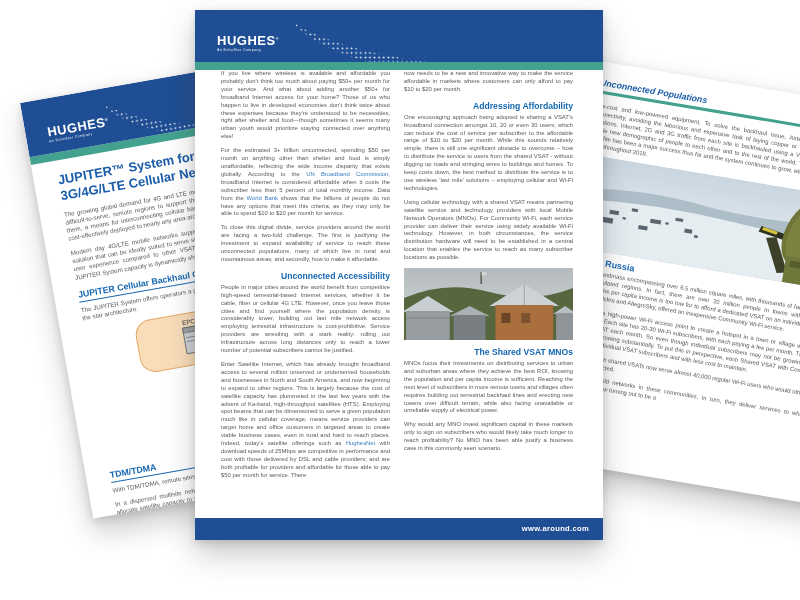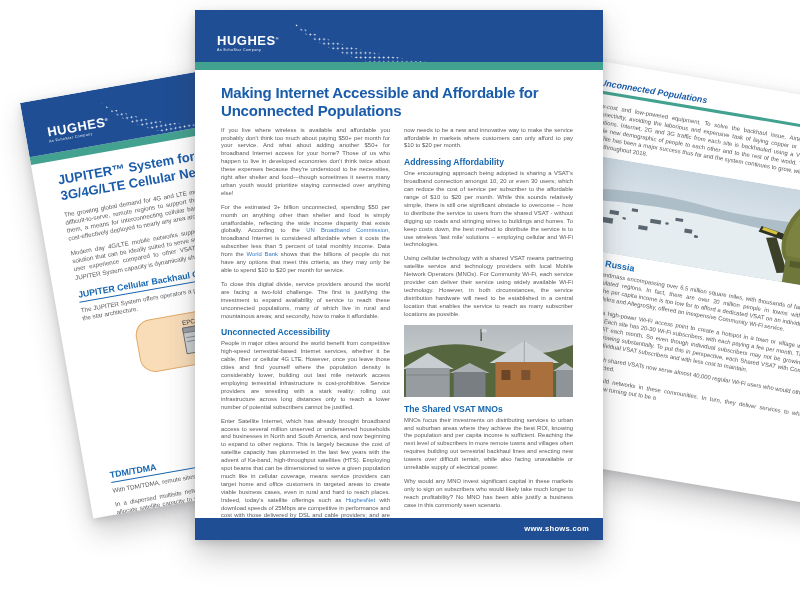--- a/index.html
+++ b/index.html
@@ -23,21 +23,21 @@
   .teal{width:100%;height:8px;background:#43a28f;}
 
   
   .center-page{left:195px;top:10px;width:408px;height:530px;z-index:3;}
   .center-page .band{height:52px;}
   .c-content{padding:0 26px;}
   .doc-title{margin:14px 0 6px 0;font-size:15px;line-height:1.22;font-weight:bold;color:#1a5caa;letter-spacing:-.2px;}
   .cols{display:flex;gap:14px;}
   .col{width:169px;}
   .col p{margin:0 0 6px 0;font-size:5.9px;line-height:1.34;color:#57595c;text-align:justify;}
-  .col h3{margin:7px 0 3px 0;font-size:8.6px;color:#1667b1;font-weight:bold;}
+  .col h3{margin:7px 0 3px 0;font-size:8.6px;color:#1667b1;font-weight:bold;text-align:right;}
   .link{color:#3a7cc0;}
   .photo{display:block;width:169px;height:72px;margin:2px 0 6px 0;}
   .c-footer{position:absolute;left:0;bottom:0;width:100%;height:22px;background:#1f4e94;}
   .c-footer .url{position:absolute;right:14px;top:6px;color:#ffffff;font-size:7.6px;font-weight:bold;letter-spacing:.3px;}
 
   
   .left-page{left:20px;top:103px;width:330px;height:422px;z-index:1;
              transform:rotate(-10deg);transform-origin:top left;}
   .left-page .band{height:55px;}
   .l-content{padding:0 24px;}
@@ -194,21 +194,20 @@
       <div class="swoosh"></div>
       <div class="swoosh-cover"></div>
       <div class="logo">
         <div class="word"><span>HUGHES</span><span class="reg">®</span></div>
         <div class="tag">An EchoStar Company</div>
       </div>
     </header>
     <div class="teal"></div>
 
     <div class="c-content">
-      <h1 class="doc-title">Making Internet Accessible and Affordable for Unconnected Populations</h1>
 
       <div class="cols">
 
         <div class="col">
           <p>If you live where wireless is available and affordable you probably don't think too much about paying $50+ per month for your service. And what about adding another $50+ for broadband Internet access for your home? Those of us who happen to live in developed economies don't think twice about these expenses because they're understood to be necessities, right after shelter and food—though sometimes it seems many urban youth would prioritize staying connected over anything else!</p>
           <p><span>For the estimated 3+ billion unconnected, spending $50 per month on anything other than shelter and food is simply unaffordable, reflecting the wide income disparity that exists globally. According to the </span><span class="link">UN Broadband Commission</span><span>, broadband Internet is considered affordable when it costs the subscriber less than 5 percent of total monthly income. Data from the </span><span class="link">World Bank</span><span> shows that the billions of people do not have any options that meet this criteria, as they may only be able to spend $10 to $20 per month for service.</span></p>
           <p>To close this digital divide, service providers around the world are facing a two-fold challenge. The first is justifying the investment to expand availability of service to reach these unconnected populations, many of which live in rural and mountainous areas; and secondly, how to make it affordable.</p>
           <h3>Unconnected Accessibility</h3>
           <p>People in major cities around the world benefit from competitive high-speed terrestrial-based Internet services, whether it be cable, fiber or cellular 4G LTE. However, once you leave those cities and find yourself where the population density is considerably lower, building out last mile network access employing terrestrial infrastructure is cost-prohibitive. Service providers are wrestling with a stark reality: rolling out infrastructure across long distances only to reach a lower number of potential subscribers cannot be justified.</p>
           <p><span>Enter Satellite Internet, which has already brought broadband access to several million unserved or underserved households and businesses in North and South America, and now beginning to expand to other regions. This is largely because the cost of satellite capacity has plummeted in the last few years with the advent of Ka-band, high-throughput satellites (HTS). Employing spot beams that can be dimensioned to serve a given population much like in cellular coverage, means service providers can target home and office customers in targeted areas to create viable business cases, even in rural and hard to reach places. Indeed, today's satellite offerings such as </span><span class="link">HughesNet</span><span> with download speeds of 25Mbps are competitive in performance and cost with those delivered by DSL and cable providers; and are both profitable for providers and affordable for those able to pay $50 per month for service. There</span></p>
@@ -248,17 +247,17 @@
           </svg>
 
           <h3>The Shared VSAT MNOs</h3>
           <p>MNOs focus their investments on distributing services to urban and suburban areas where they achieve the best ROI, knowing the population and per capita income is sufficient. Reaching the next level of subscribers in more remote towns and villages often requires building out terrestrial backhaul lines and erecting new towers over difficult terrain, while also facing unavailable or unreliable supply of electrical power.</p>
           <p>Why would any MNO invest significant capital in these markets only to sign on subscribers who would likely take much longer to reach profitability? No MNO has been able justify a business case in this commonly seen scenario.</p>
         </div>
       </div>
     </div>
 
     <footer class="c-footer">
-      <span class="url">www.shows.com</span>
+      <span class="url">www.around.com</span>
     </footer>
   </section>
 
 </div>
 
 </body></html>

